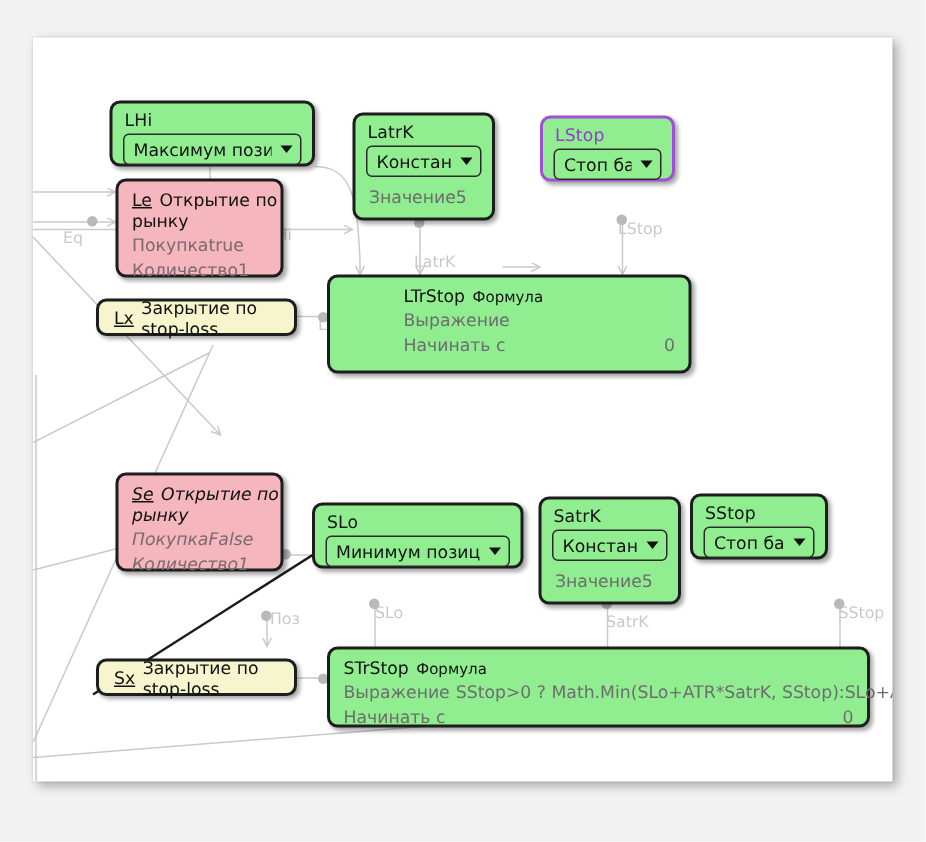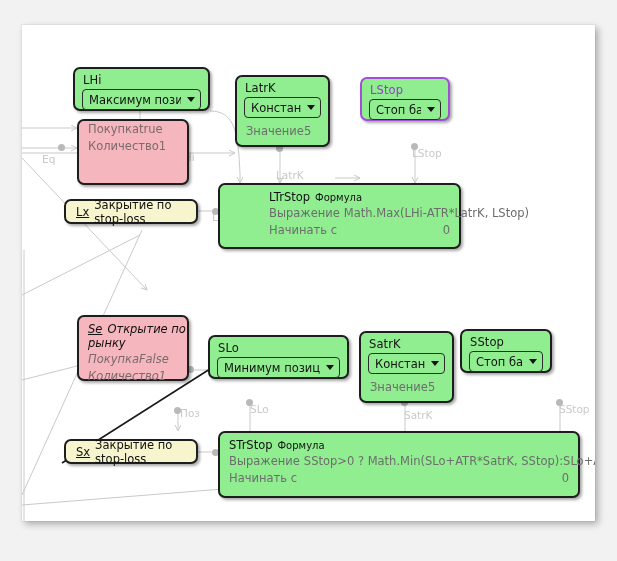--- a/index.html
+++ b/index.html
@@ -179,20 +179,23 @@
 
     <div class="node n-green-sel" style="left:338px;top:52px;width:90px;height:44px;">
       <div class="ttl ttl-purple">LStop</div>
       <div class="combo">
         <span class="cval">Стоп бара</span>
         <span class="caret"></span>
       </div>
     </div>
 
     <div class="node n-pink" style="left:55px;top:94px;width:112px;height:66px;">
+      <div class="ptitle">
+        <span class="pinktag">Le</span><span>Открытие по рынку</span>
+      </div>
       <div class="row pinkrow">
         <span class="k">Покупка</span>
         <span class="v">true</span>
       </div>
       <div class="row pinkrow">
         <span class="k">Количество</span>
         <span class="v">1</span>
       </div>
     </div>
 
@@ -202,21 +205,20 @@
           <span>Закрытие по stop-loss</span>
       </div>
     </div>
 
     <div class="node n-green" style="left:196px;top:158px;width:243px;height:66px;padding-left:40px;">
       <div class="ptitle">
         <span style="margin-right:5px;">LTrStop</span><span class="sub" style="font-size:10px;">Формула</span>
       </div>
       <div class="fmlrow">
         <span class="k">Выражение</span>
-        <span class="exp">Math.Max(LHi-ATR*LatrK, LStop)</span>
       </div>
       <div class="fmlrow">
         <span class="k">Начинать с</span>
         <span class="v">0</span>
       </div>
     </div>
 
     <div class="node n-pink" style="left:55px;top:290px;width:112px;height:66px;font-style:italic;">
       <div class="ptitle">
         <span class="pinktag">Se</span><span>Открытие по рынку</span>
@@ -259,21 +261,21 @@
       </div>
     </div>
 
     <div class="node n-yellow" style="left:42px;top:414px;width:134px;height:25px;">
       <div class="simple">
         <span class="tag">Sx</span>
           <span>Закрытие по stop-loss</span>
       </div>
     </div>
 
-    <div class="node n-green" style="left:196px;top:406px;width:362px;height:67px;">
+    <div class="node n-green" style="left:196px;top:406px;width:362px;height:54px;">
       <div class="ptitle">
         <span style="margin-right:5px;">STrStop</span><span class="sub" style="font-size:10px;">Формула</span>
       </div>
       <div class="fmlrow">
         <span class="k">Выражение</span>
         <span class="exp">SStop&gt;0 ? Math.Min(SLo+ATR*SatrK, SStop):SLo+ATR*SatrK</span>
       </div>
       <div class="fmlrow">
         <span class="k">Начинать с</span>
         <span class="v">0</span>

